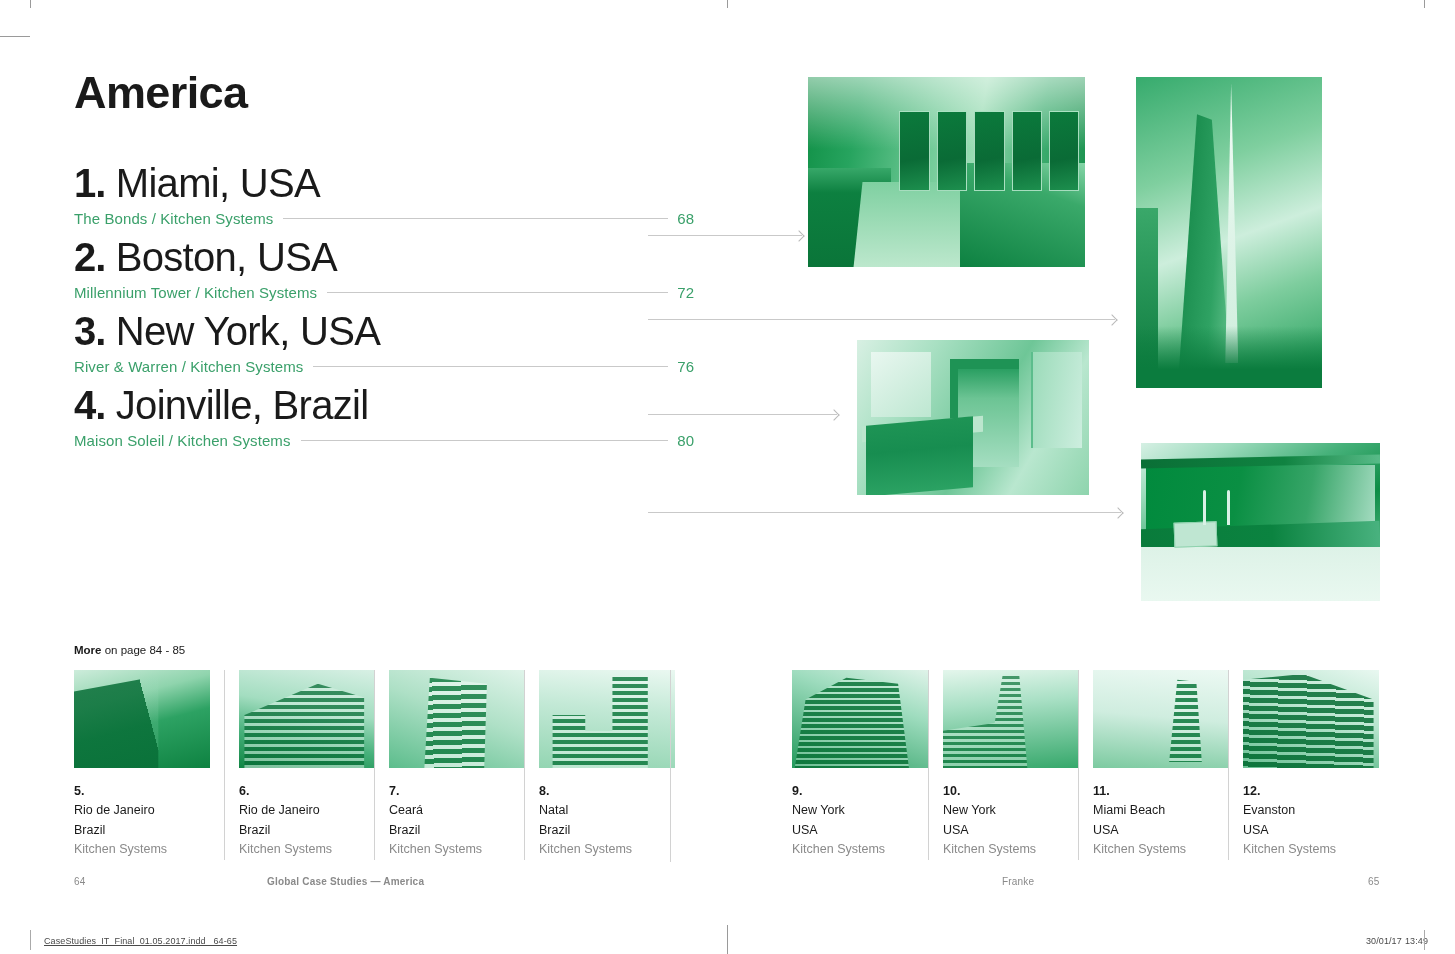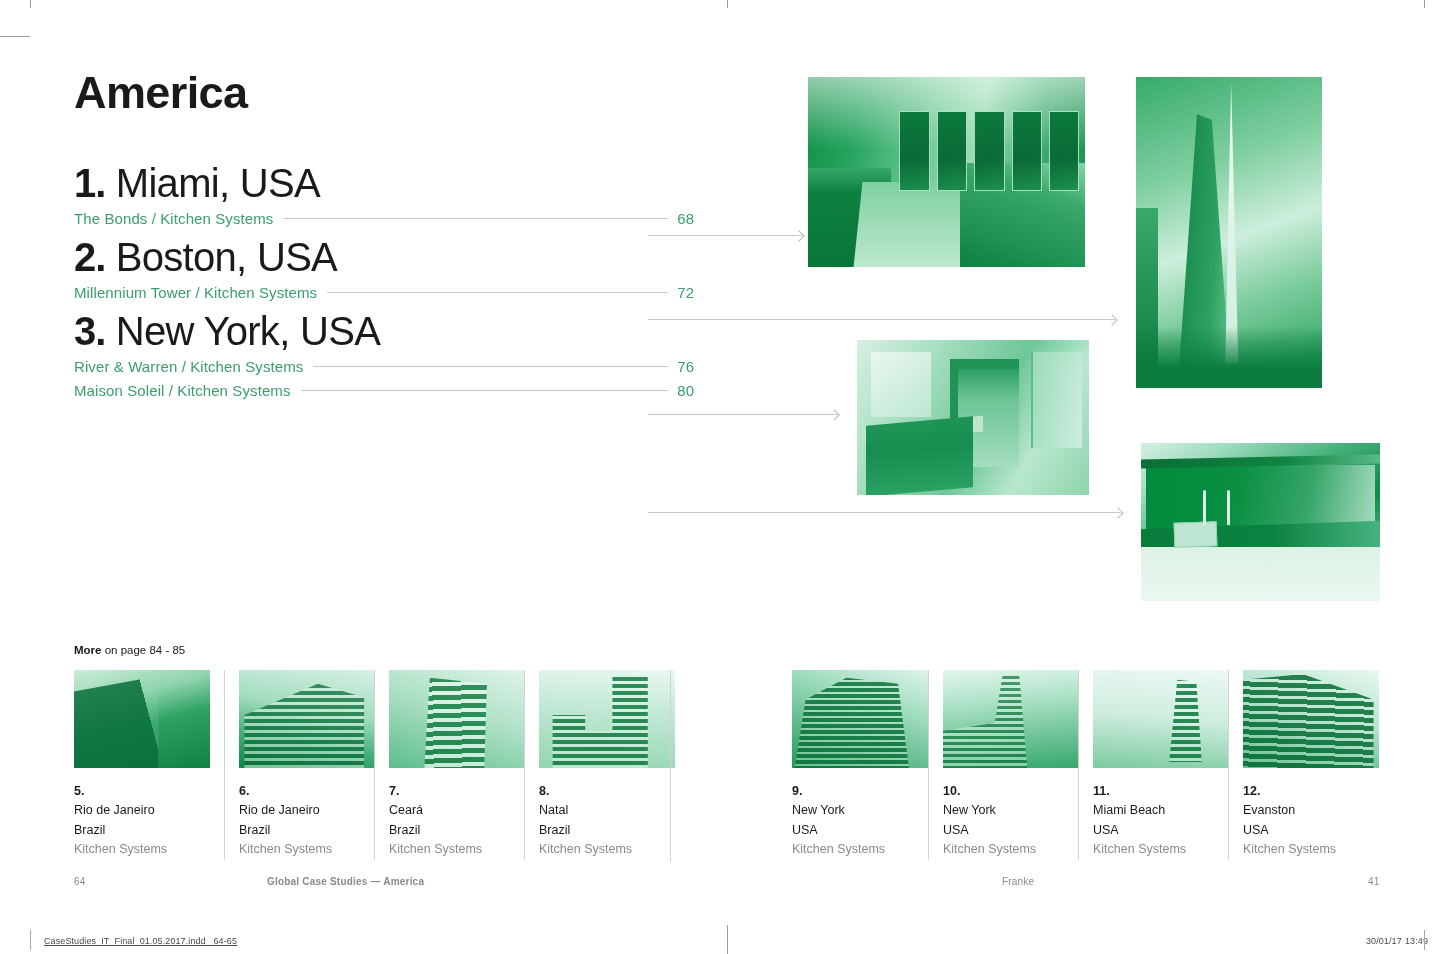--- a/index.html
+++ b/index.html
@@ -459,20 +459,24 @@
           <span>New York, USA</span>
         </div>
         <div class="entry-meta">
           <span class="entry-sub"><span>River &amp; Warren</span> / <span>Kitchen Systems</span></span>
           <span class="meta-rule"></span>
           <span class="entry-page">76</span>
         </div>
       </div>
 
       <div class="entry">
+        <div class="entry-title">
+          <span class="num">4.</span>
+          <span>Joinville, Brazil</span>
+        </div>
         <div class="entry-meta">
           <span class="entry-sub"><span>Maison Soleil</span> / <span>Kitchen Systems</span></span>
           <span class="meta-rule"></span>
           <span class="entry-page">80</span>
         </div>
       </div>
     </div>
 
     <div class="arrow" style="left:618px; top:227px; width:154px;"></div>
     <div class="arrow" style="left:618px; top:311px; width:467px;"></div>
@@ -625,21 +629,21 @@
             <div>USA</div>
             <div class="tsys">Kitchen Systems</div>
           </div>
         </div>
       </div>
     </div>
 
     <div class="folio" style="left:44px;  top:868px;">64</div>
     <div class="folio" style="left:237px; top:868px;font-weight:bold;">Global Case Studies — America</div>
     <div class="folio" style="left:972px; top:868px;">Franke</div>
-    <div class="folio" style="left:1338px;top:868px;">41</div>
+    <div class="folio" style="left:1338px;top:868px;">65</div>
 
   </div>
 
   <div class="printbar" style="left:30px;  top:930px; height:20px;"></div>
   <div class="printmark" style="left:44px; top:936px;text-decoration:underline;">CaseStudies_IT_Final_01.05.2017.indd   64-65</div>
   <div class="printmark" style="left:1366px;top:936px;">30/01/17</div>
   <div class="printmark" style="left:1405px;top:936px;">13:49</div>
   <div class="printbar" style="left:1424px;top:930px; height:20px;"></div>
 
 </div>

